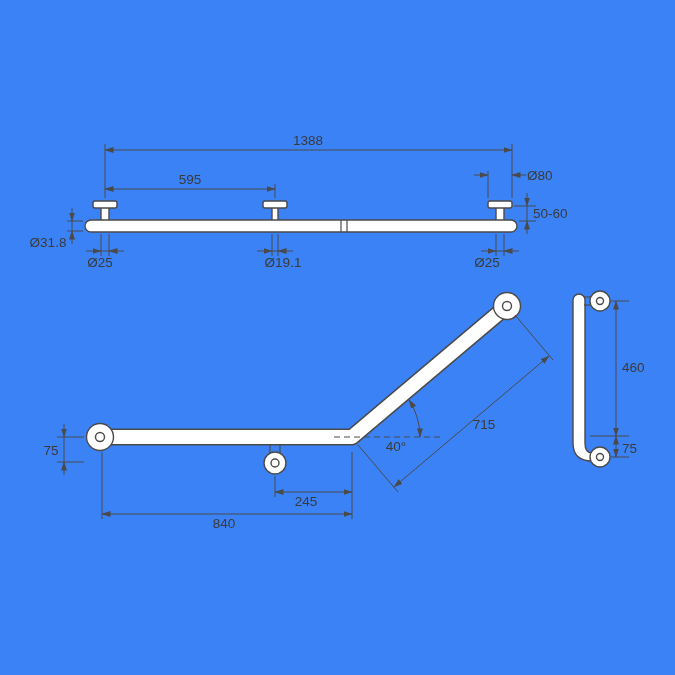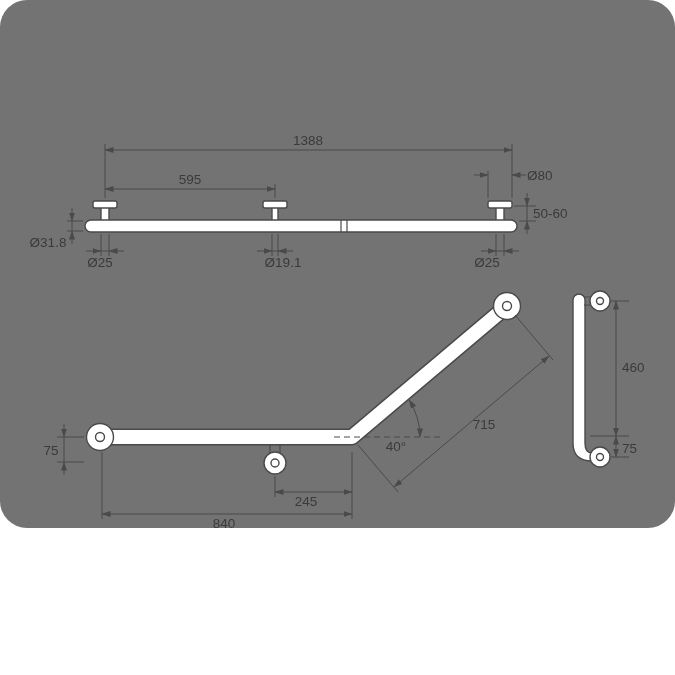--- a/index.html
+++ b/index.html
@@ -1,16 +1,16 @@
 <!DOCTYPE html>
 <html><head>
 <meta charset="utf-8">
 <style>
   html,body { margin:0; padding:0; background:#ffffff; }
-  .sheet { position:relative; width:675px; height:528px; background:#737373; overflow:hidden;border-radius:27px; }
+  .sheet { position:relative; width:675px; height:675px; background:#3b82f6; overflow:hidden; }
   svg { display:block; }
   svg text {
     font-family:"Liberation Sans", sans-serif;
     font-size:13.5px;
     fill:#3a3a3a;
   }
   .obj      { fill:#ffffff; stroke:#4a4a4a; stroke-width:1.4; }
   .objline  { stroke:#4a4a4a; stroke-width:1.2; fill:none; }
   .dim      { stroke:#4a4a4a; stroke-width:1; fill:none; }
   .dash     { stroke:#4a4a4a; stroke-width:1; fill:none; stroke-dasharray:6 4; }

